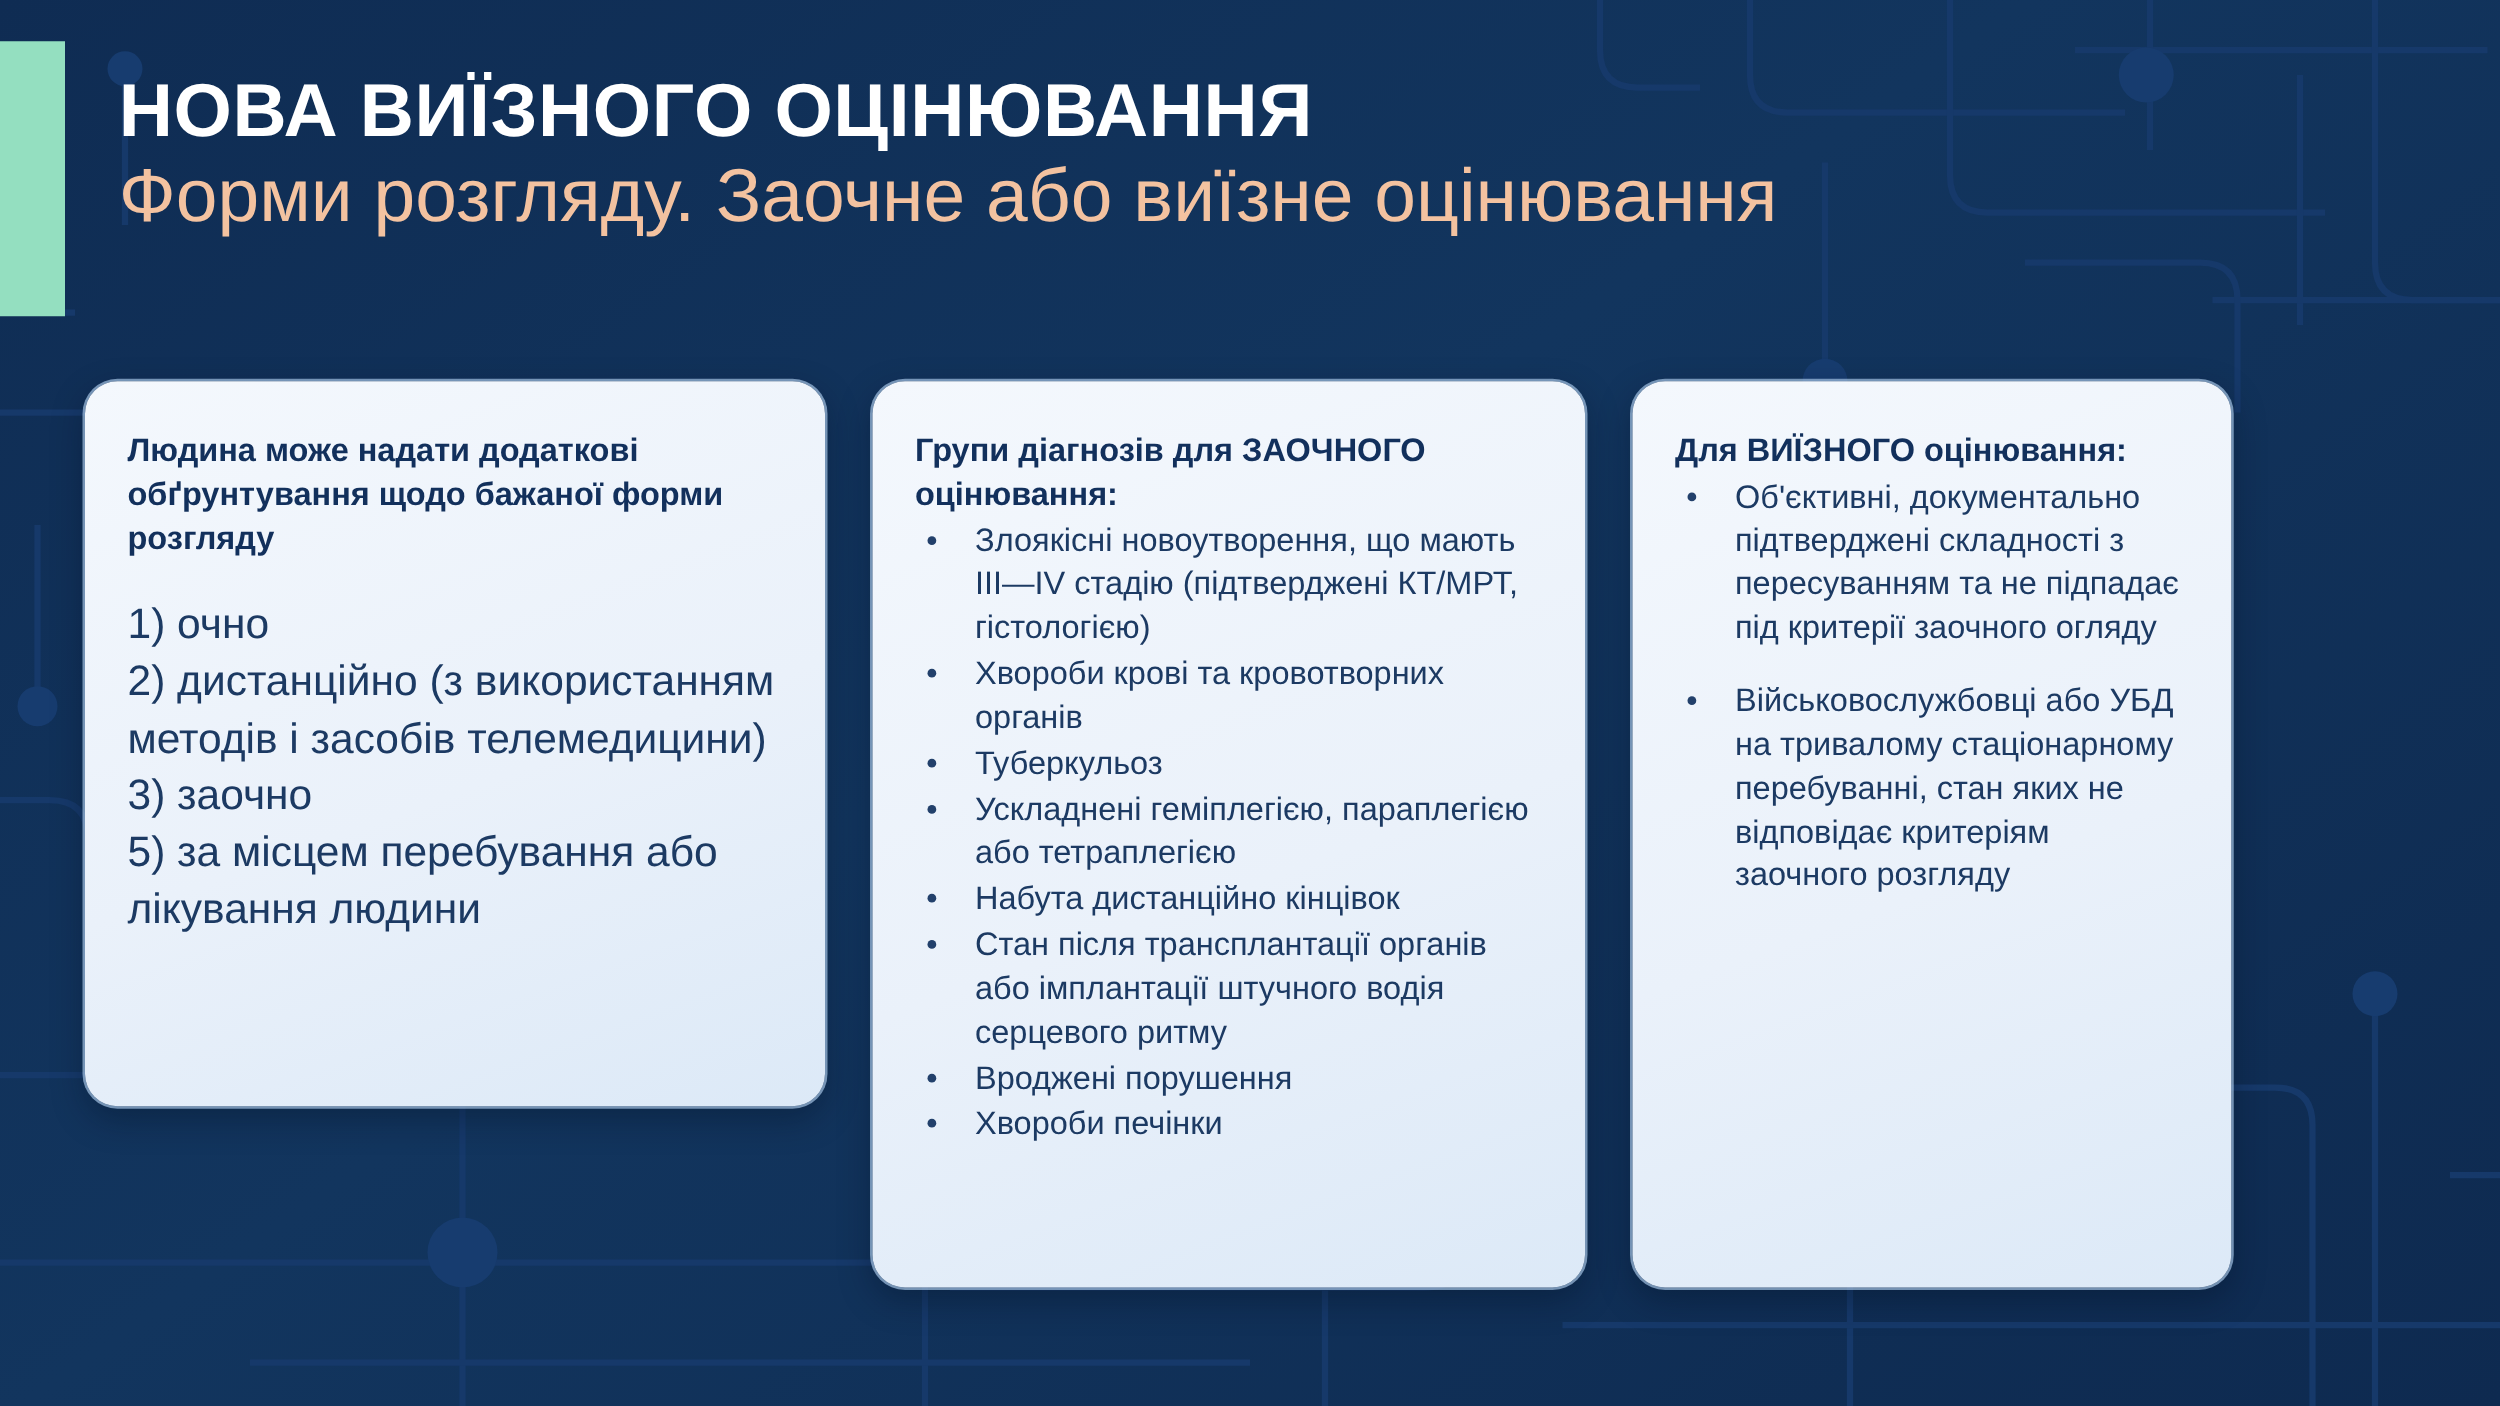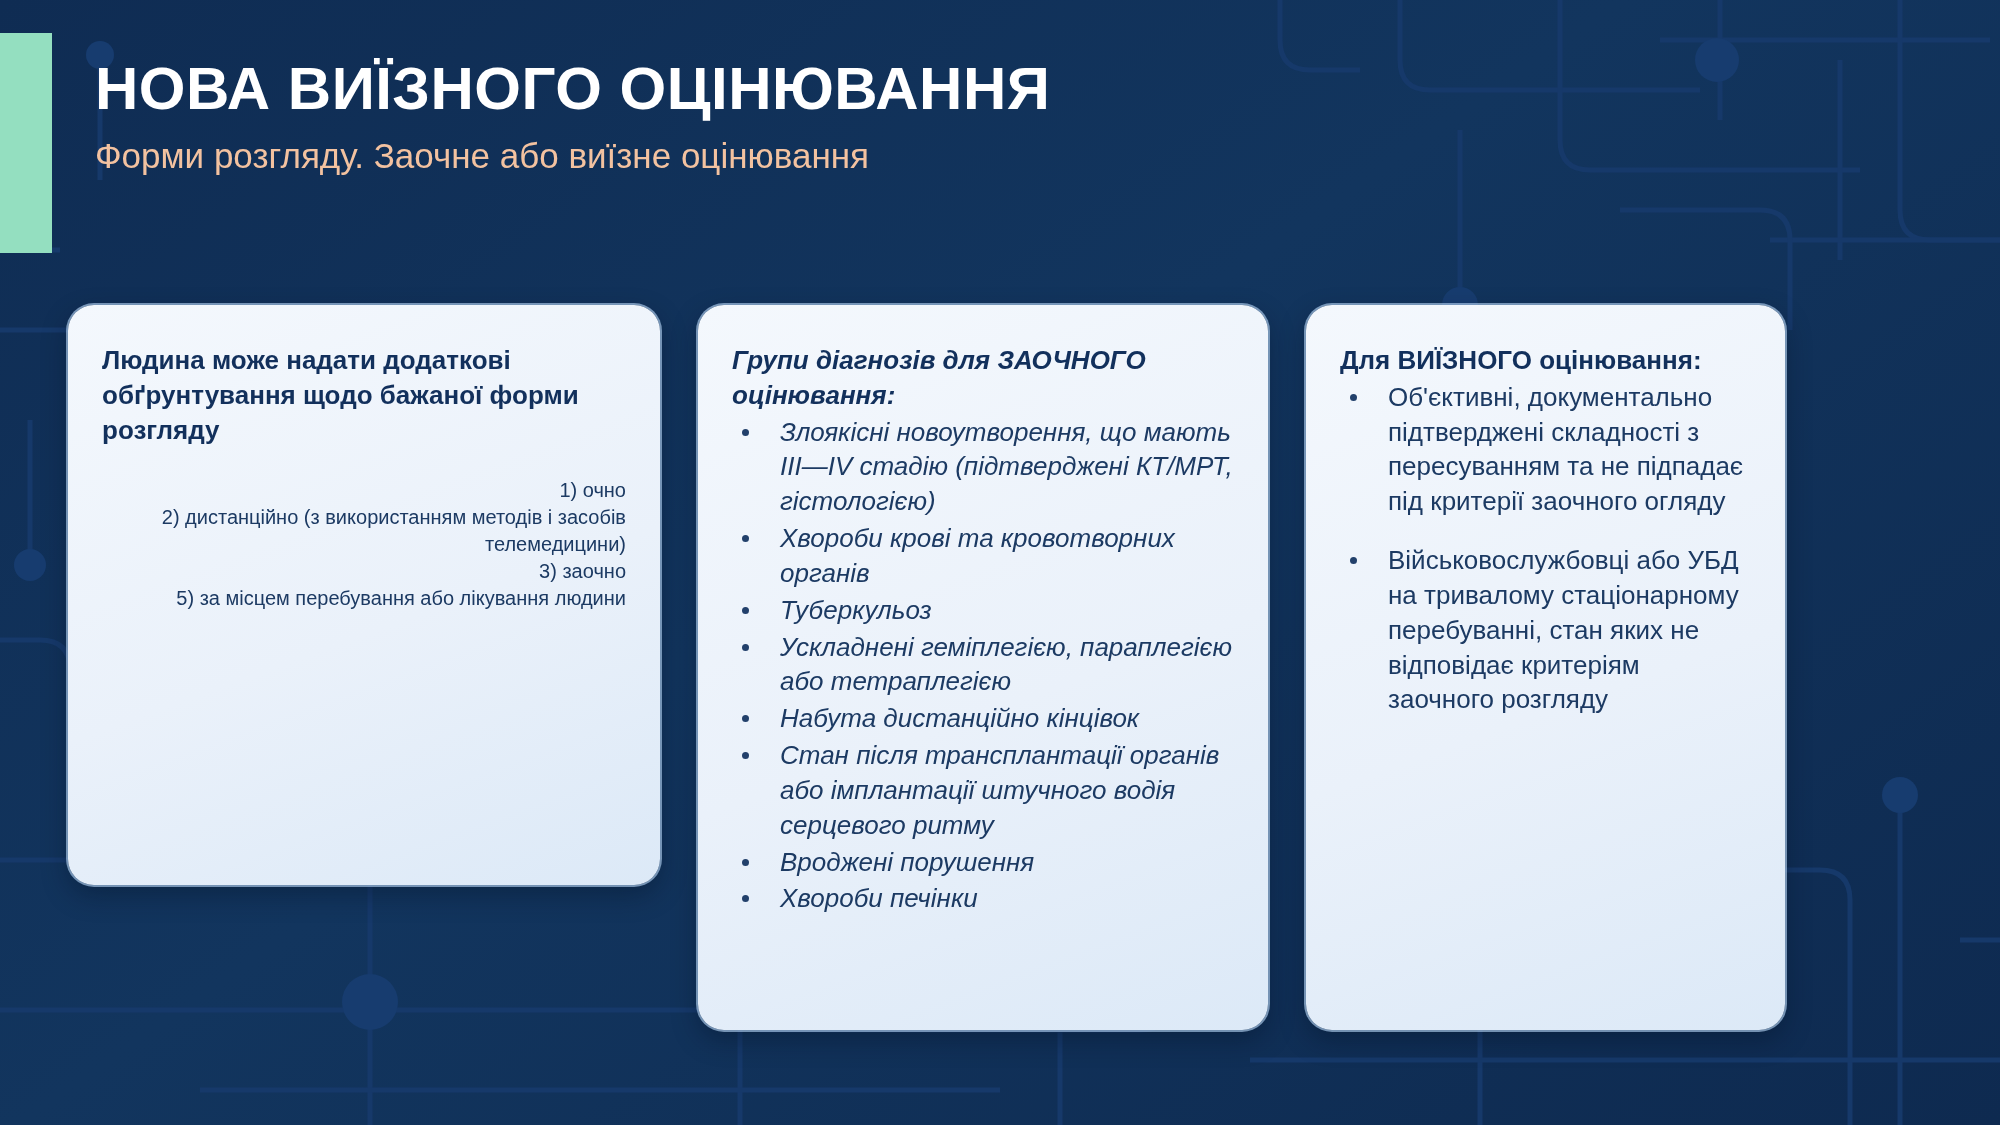--- a/index.html
+++ b/index.html
@@ -54,22 +54,21 @@
   .title {
     font-size: 60px;
     font-weight: 700;
     letter-spacing: 0.5px;
     color: #ffffff;
     line-height: 1.12;
     white-space: nowrap;
   }
 
   .subtitle {
-    margin-top: 14px;
-    font-size: 35px;
+    font-size: 60px;
     font-weight: 400;
     color: #f3c2a0;
     line-height: 1.15;
     white-space: nowrap;
   }
 
   
   .cards {
     position: absolute;
     left: 68px;
@@ -83,39 +82,38 @@
   .card {
     border-radius: 26px;
     background: linear-gradient(160deg, #f4f8fd 0%, #eaf1fa 55%, #dce9f7 100%);
     box-shadow: 0 0 0 2px rgba(173,205,236,0.65),
                 0 10px 26px rgba(3,14,32,0.35);
     padding: 38px 34px 40px 34px;
     color: #13305c;
   }
 
   .card-1 { width: 592px; min-height: 580px; }
-  .card-2 { width: 570px; min-height: 725px; font-style: italic; }
+  .card-2 { width: 570px; min-height: 725px; }
   .card-3 { width: 479px; min-height: 725px; }
 
   .card-heading {
     font-size: 26px;
     font-weight: 700;
     line-height: 1.34;
     color: #12305c;
   }
 
   .spacer { height: 30px; }
 
   .lines { list-style: none; }
 
   .lines li {
-    font-size: 20px;
+    font-size: 34px;
     line-height: 1.34;
     color: #1c3a63;
-    text-align: right;
   }
 
   ul.bullets {
     list-style: none;
     margin-top: 2px;
   }
 
   ul.bullets > li {
     position: relative;
     padding-left: 48px;

